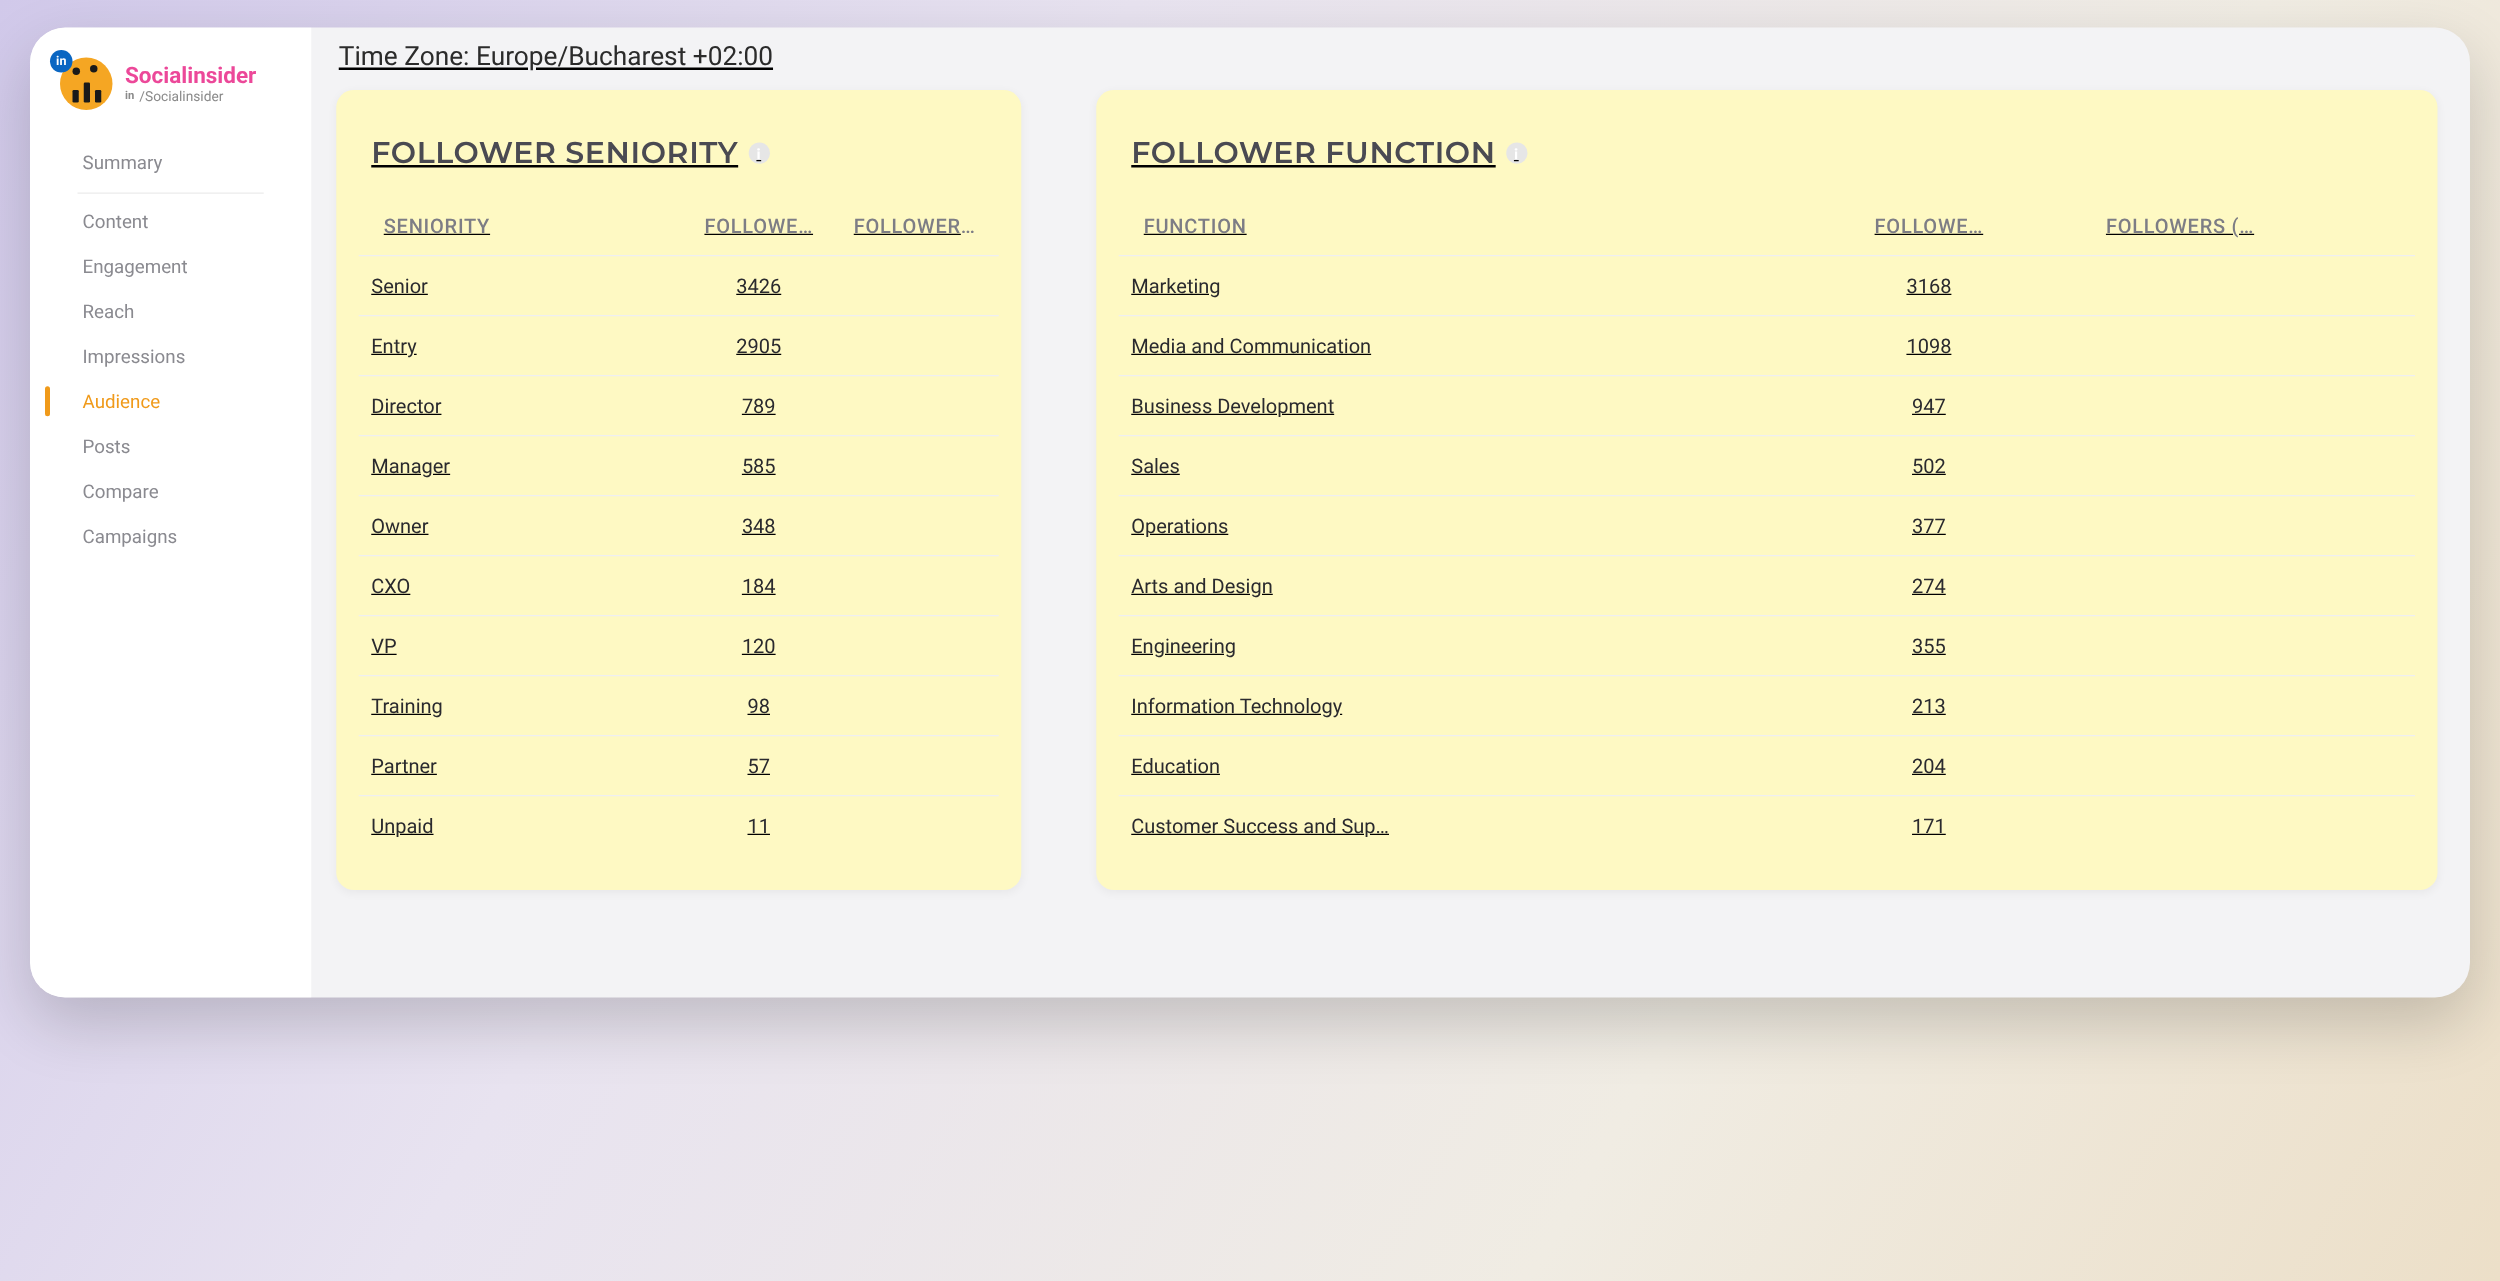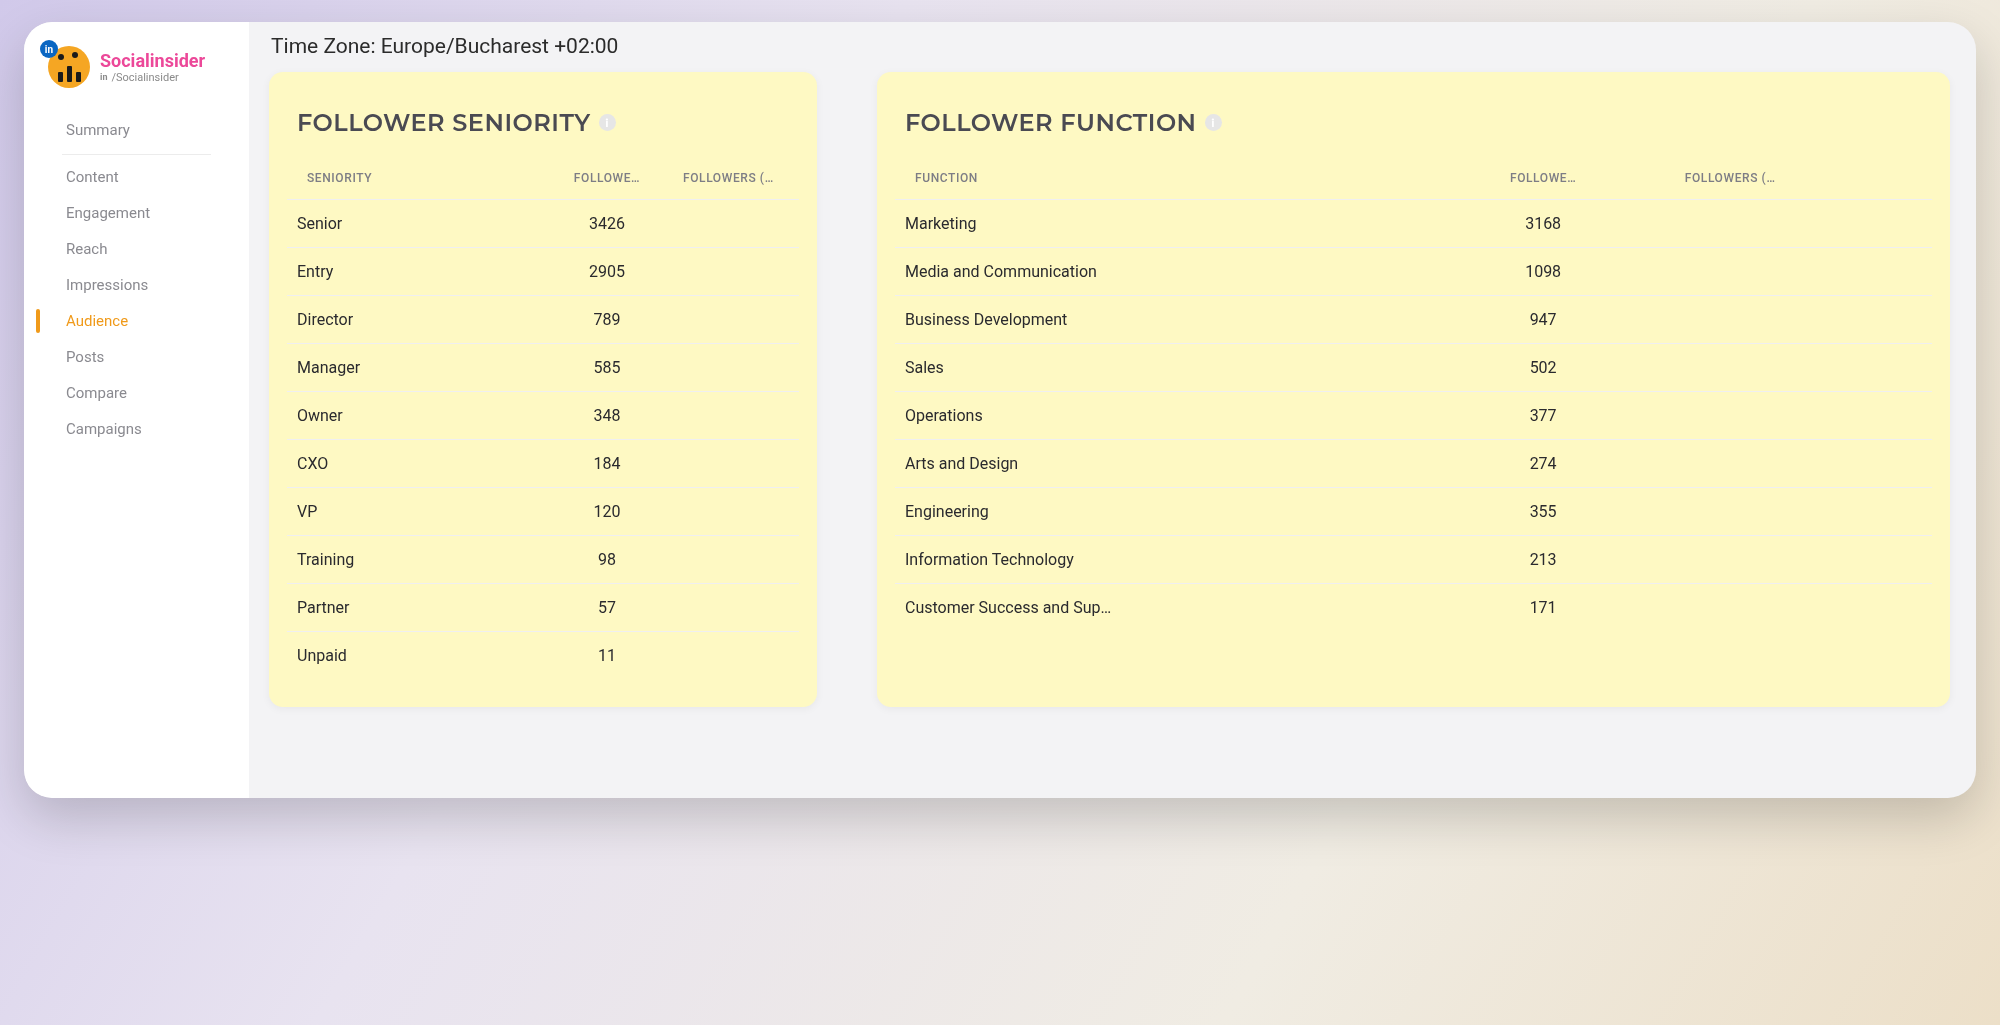--- a/index.html
+++ b/index.html
@@ -112,20 +112,21 @@
     bottom: 6px;
     width: 4px;
     border-radius: 2px;
     background: #f09a1a;
   }
   
   .main {
     flex: 1;
     padding: 12px 26px 6px 20px;
     overflow: hidden;
+    text-decoration: underline;
   }
   .timezone {
     font-size: 21px;
     color: #2b2b2b;
     margin-bottom: 14px;
     padding-left: 2px;
   }
   .cards {
     display: flex;
     gap: 60px;
@@ -162,21 +163,21 @@
     display: inline-flex;
     align-items: center;
     justify-content: center;
   }
   table {
     width: 100%;
     border-collapse: collapse;
   }
   thead th {
     text-align: left;
-    font-size: 12px;
+    font-size: 16px;
     font-weight: 500;
     letter-spacing: 0.6px;
     color: #7d7d85;
     padding: 10px 12px 14px 12px;
     white-space: nowrap;
     overflow: hidden;
     text-overflow: ellipsis;
     max-width: 110px;
   }
   thead th:first-child { padding-left: 20px; }
@@ -356,20 +357,25 @@
                 <td class="col-label">Engineering</td>
                 <td class="col-val">355</td>
                 <td class="col-pct"></td>
               </tr>
               <tr>
                 <td class="col-label">Information Technology</td>
                 <td class="col-val">213</td>
                 <td class="col-pct"></td>
               </tr>
               <tr>
+                <td class="col-label">Education</td>
+                <td class="col-val">204</td>
+                <td class="col-pct"></td>
+              </tr>
+              <tr>
                 <td class="col-label">Customer Success and Sup…</td>
                 <td class="col-val">171</td>
                 <td class="col-pct"></td>
               </tr>
             </tbody>
         </table>
       </section>
 
     </div>
   </main>

